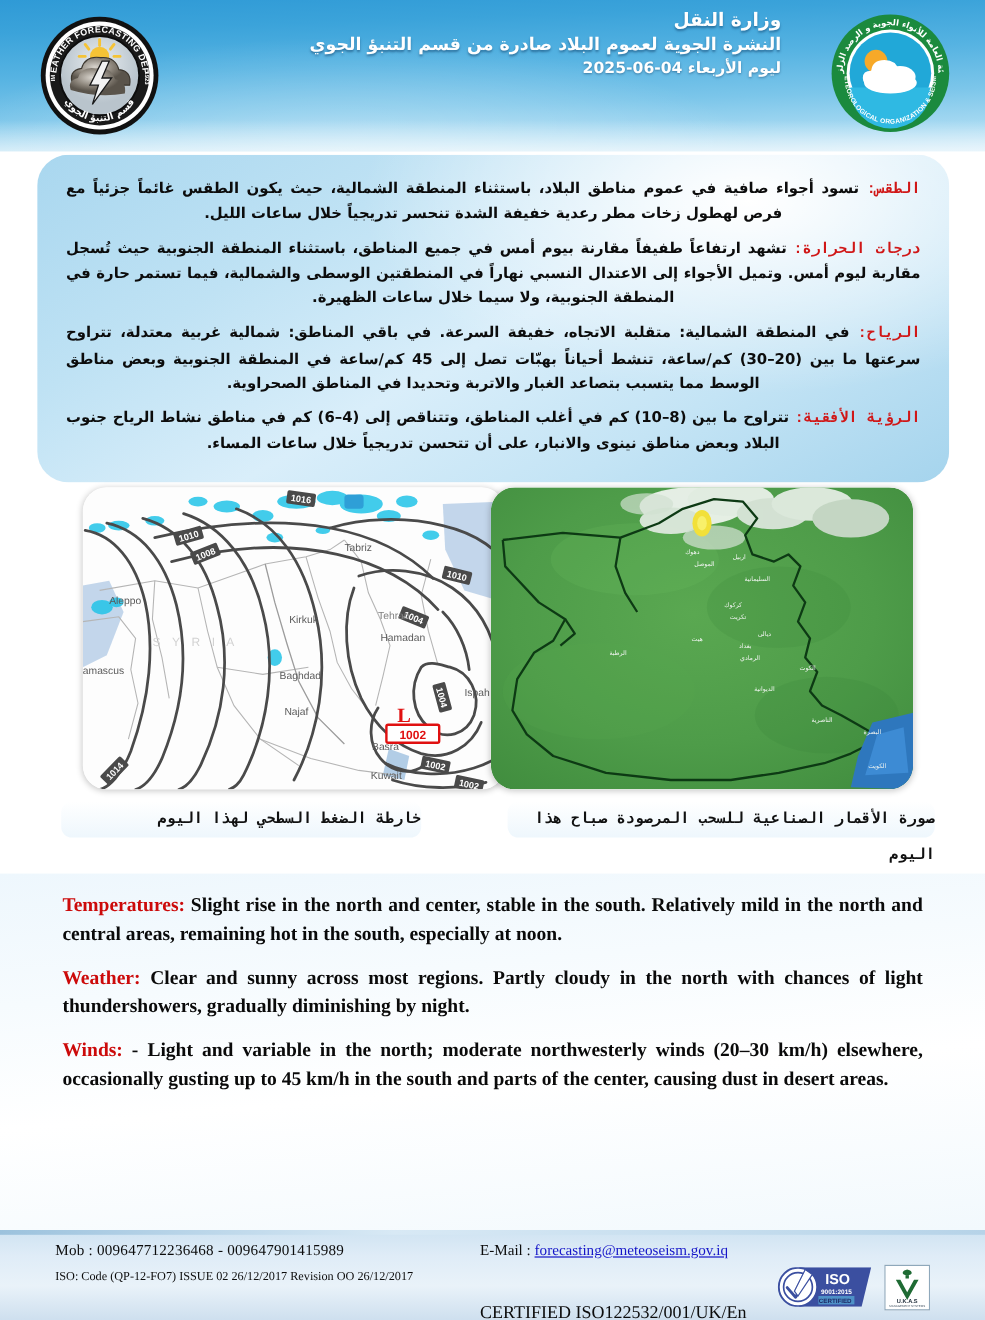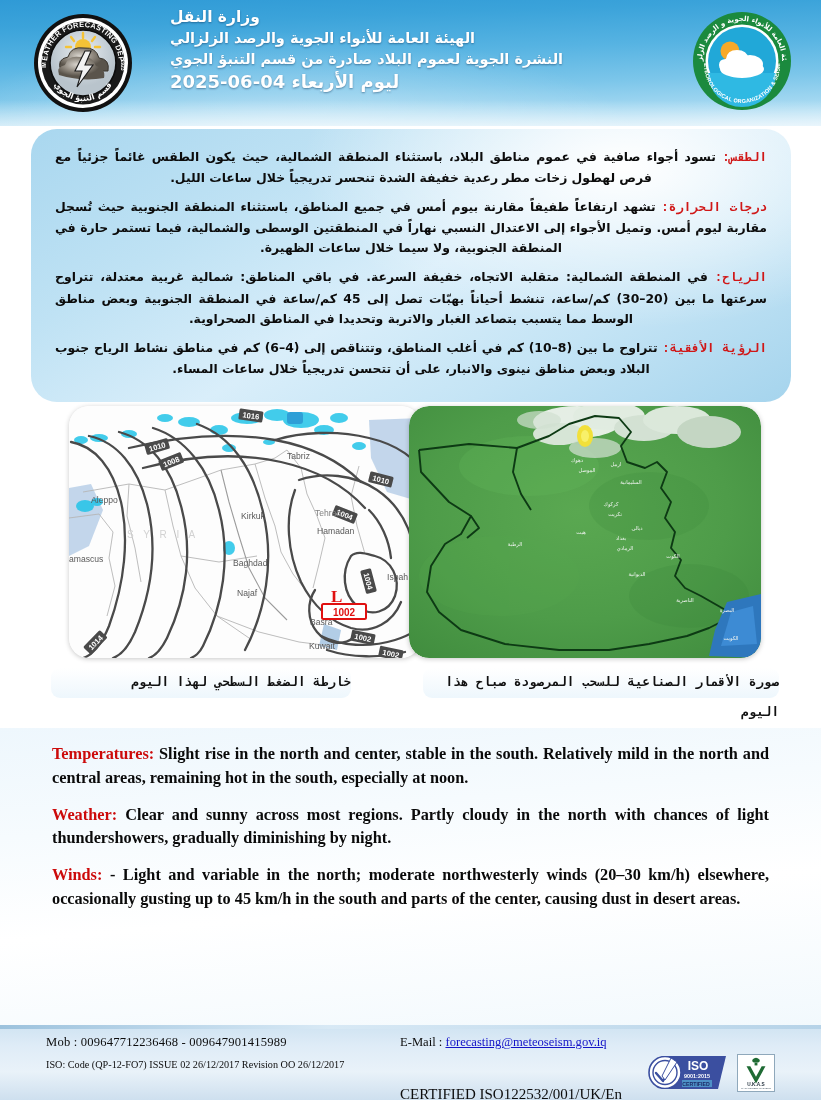--- a/index.html
+++ b/index.html
@@ -35,39 +35,39 @@
     content: "";
     position: absolute;
     left: 0; right: 0; bottom: 0;
     height: 26px;
     background: linear-gradient(180deg, rgba(255,255,255,0) 0%, rgba(255,255,255,0.55) 100%);
     pointer-events: none;
   }
 
   .header-titles {
     position: absolute;
-    left: 170px;
+    left: 159px;
     right: 170px;
     top: 6px;
-    text-align: left;
+    text-align: right;
     direction: rtl;
     color: #ffffff;
     text-shadow: 0 1px 2px rgba(0,40,80,0.45);
     font-family: "DejaVu Sans", sans-serif;
     z-index: 3;
   }
   .header-titles .ln {
     font-weight: bold;
     line-height: 1.42;
     letter-spacing: 0px;
   }
   .ln1 { font-size: 15.5px; }
   .ln2 { font-size: 14.5px; }
   .ln3 { font-size: 14.5px; }
-  .ln4 { font-size: 18px; }
+  .ln4 { font-size: 13px; }
 
   
   .logo-left {
     position: absolute;
     left: 33px; top: 13px;
     width: 101px; height: 101px;
     z-index: 4;
   }
   
   .logo-right {
@@ -310,21 +310,20 @@
         <text font-family="DejaVu Sans, sans-serif" font-size="8" font-weight="bold" fill="#ffffff">
           <textPath href="#arcBot" startOffset="50%" text-anchor="middle">قسم التنبؤ الجوي</textPath>
         </text>
         <text x="12.5" y="52" font-family="Liberation Sans, sans-serif" font-size="5" font-weight="bold" fill="#ffffff" transform="rotate(-90 12.5 52)" text-anchor="middle">IM</text>
         <text x="88" y="52" font-family="Liberation Sans, sans-serif" font-size="5" font-weight="bold" fill="#ffffff" transform="rotate(90 88 52)" text-anchor="middle">1923</text>
       </svg>
     </div>
 
     <div class="header-titles">
       <div class="ln ln1">وزارة النقل</div>
-      <div class="ln ln2">الهيئة العامة للأنواء الجوية والرصد الزلزالي</div>
       <div class="ln ln3">النشرة الجوية لعموم البلاد صادرة من قسم التنبؤ الجوي</div>
       <div class="ln ln4">ليوم الأربعاء 04-06-2025</div>
     </div>
 
     <div class="logo-right">
       <svg viewBox="0 0 100 100" width="100" height="100">
         <circle cx="50" cy="50" r="49" fill="#1b8a3e"></circle>
         <circle cx="50" cy="50" r="36.5" fill="#ffffff"></circle>
         <circle cx="50" cy="50" r="34" fill="#21a8d8"></circle>
         <path d="M16 62 a34 34 0 0 0 68 0 z" fill="#2fb9e3"></path>

